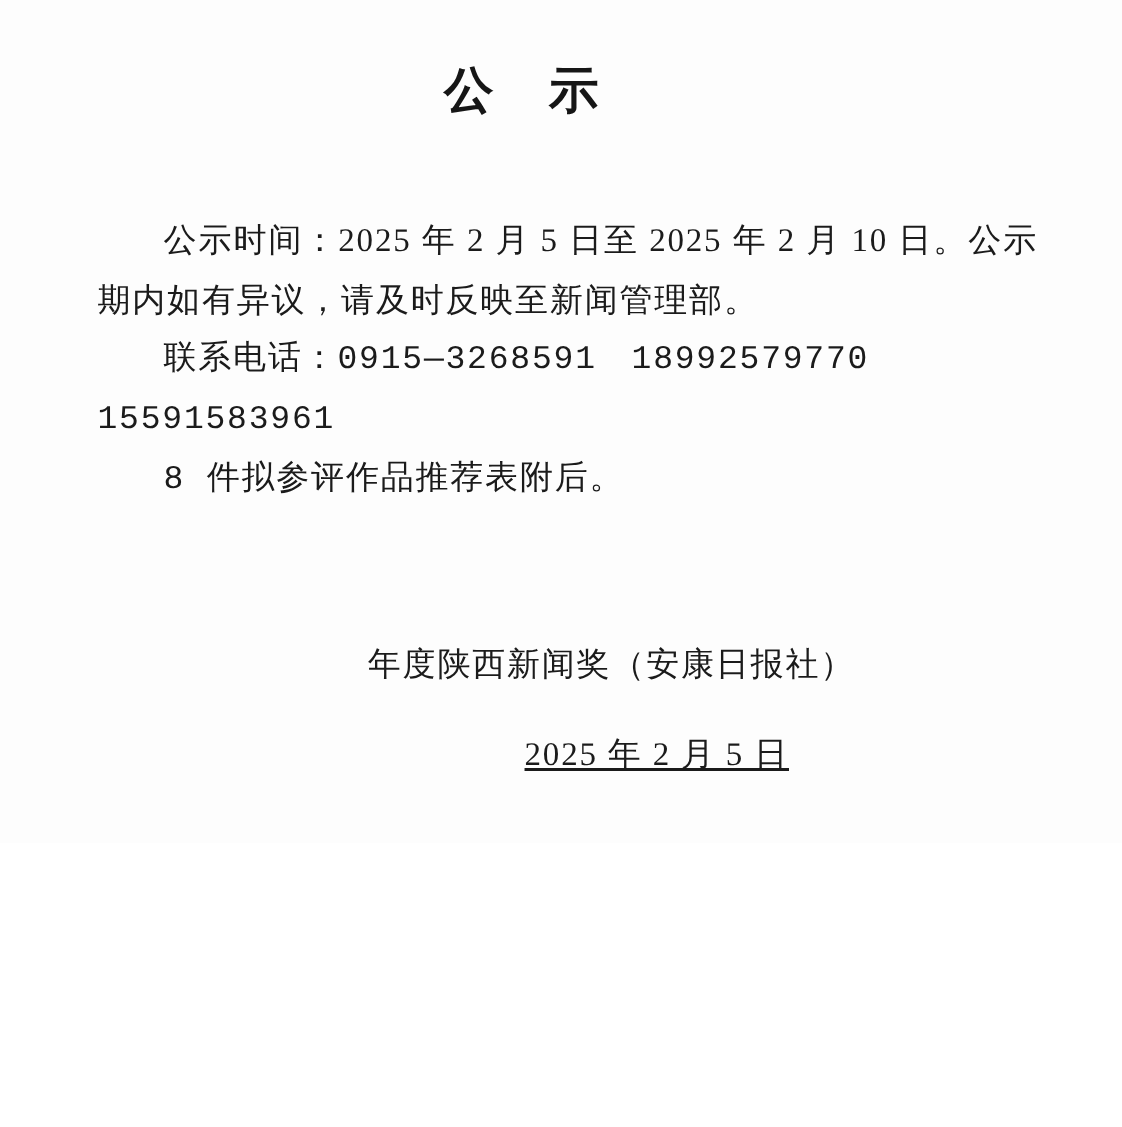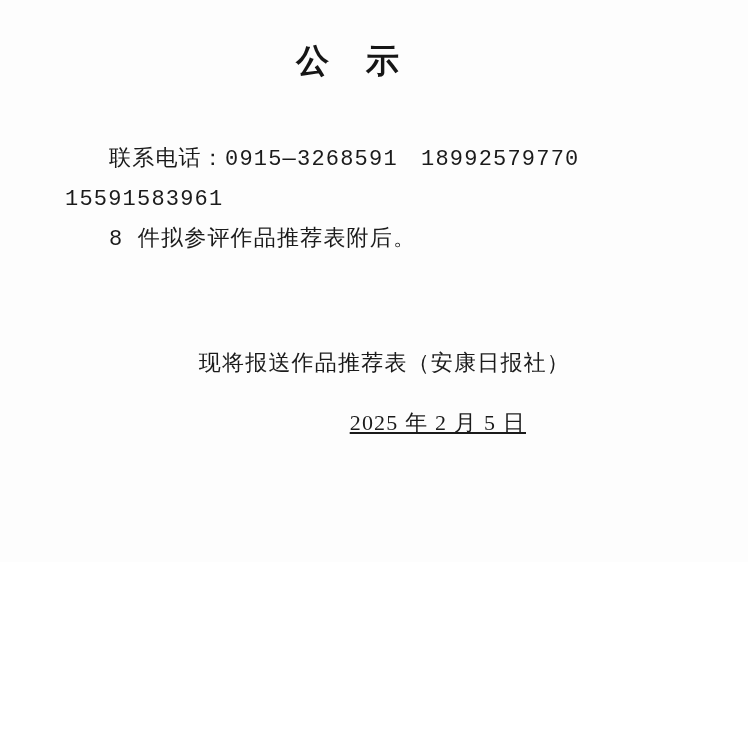--- a/index.html
+++ b/index.html
@@ -80,26 +80,27 @@
 </style>
 </head>
 <body>
 
 <div class="page">
   <div class="doc">
 
     <h1 class="title">公　示</h1>
 
     <div class="body-text">
+      <p>公示时间：2025 年 2 月 5 日至 2025 年 2 月 10 日。公示期内如有异议，请及时反映至新闻管理部。</p>
       <p class="no-justify">联系电话：0915—3268591　18992579770　15591583961</p>
       <p class="no-justify">8 件拟参评作品推荐表附后。</p>
     </div>
 
     <div class="signature-block">
-      <div class="signature-line">现将报送作品推荐表（安康日报社）</div>
+      <div class="signature-line">年度陕西新闻奖（安康日报社）</div>
       <div class="date-line">2025 年 2 月 5 日</div>
     </div>
 
   </div>
 
   <div class="seal">
     <svg viewBox="0 0 160 160" xmlns="http://www.w3.org/2000/svg">
       <defs>
         <path id="arcTop" d="M 24.5,97 A 58,58 0 1 1 135.5,97" fill="none"></path>
         <path id="arcBottom" d="M 27.6,116.7 A 64,64 0 0 0 132.4,116.7" fill="none"></path>

